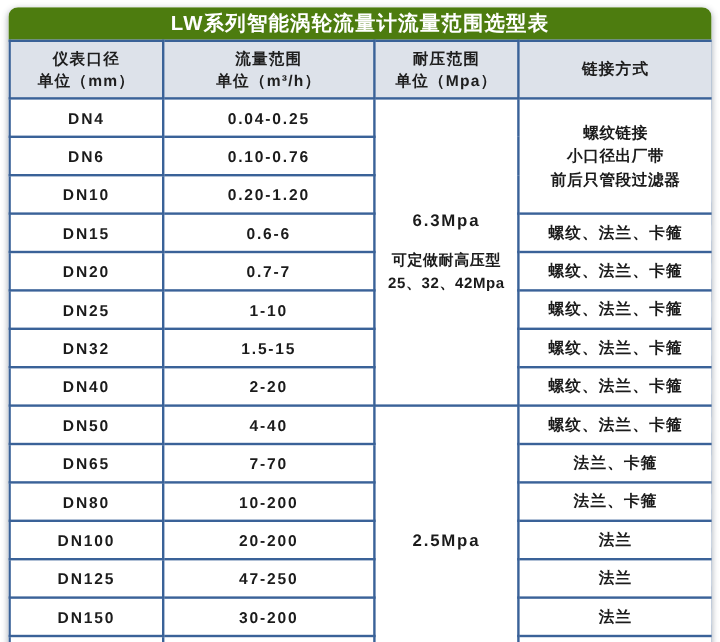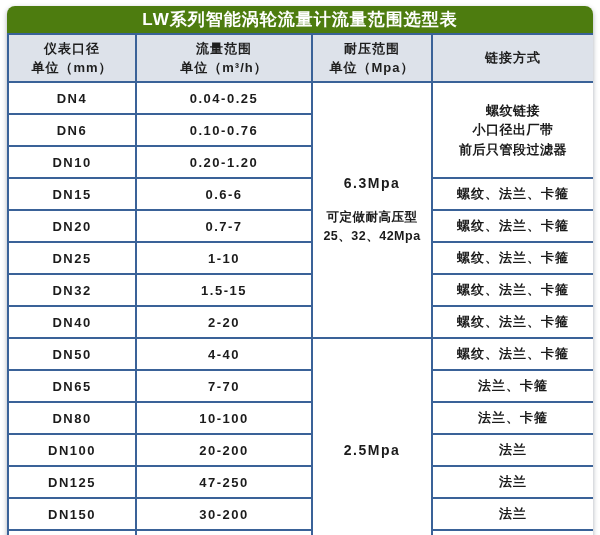--- a/index.html
+++ b/index.html
@@ -124,21 +124,21 @@
         </td>
         <td class="cn">螺纹、法兰、卡箍</td>
       </tr>
       <tr>
         <td>DN65</td>
         <td>7-70</td>
         <td class="cn">法兰、卡箍</td>
       </tr>
       <tr>
         <td>DN80</td>
-        <td>10-100</td>
+        <td>10-200</td>
         <td class="cn">法兰、卡箍</td>
       </tr>
       <tr>
         <td>DN100</td>
         <td>20-200</td>
         <td class="cn">法兰</td>
       </tr>
       <tr>
         <td>DN125</td>
         <td>47-250</td>

